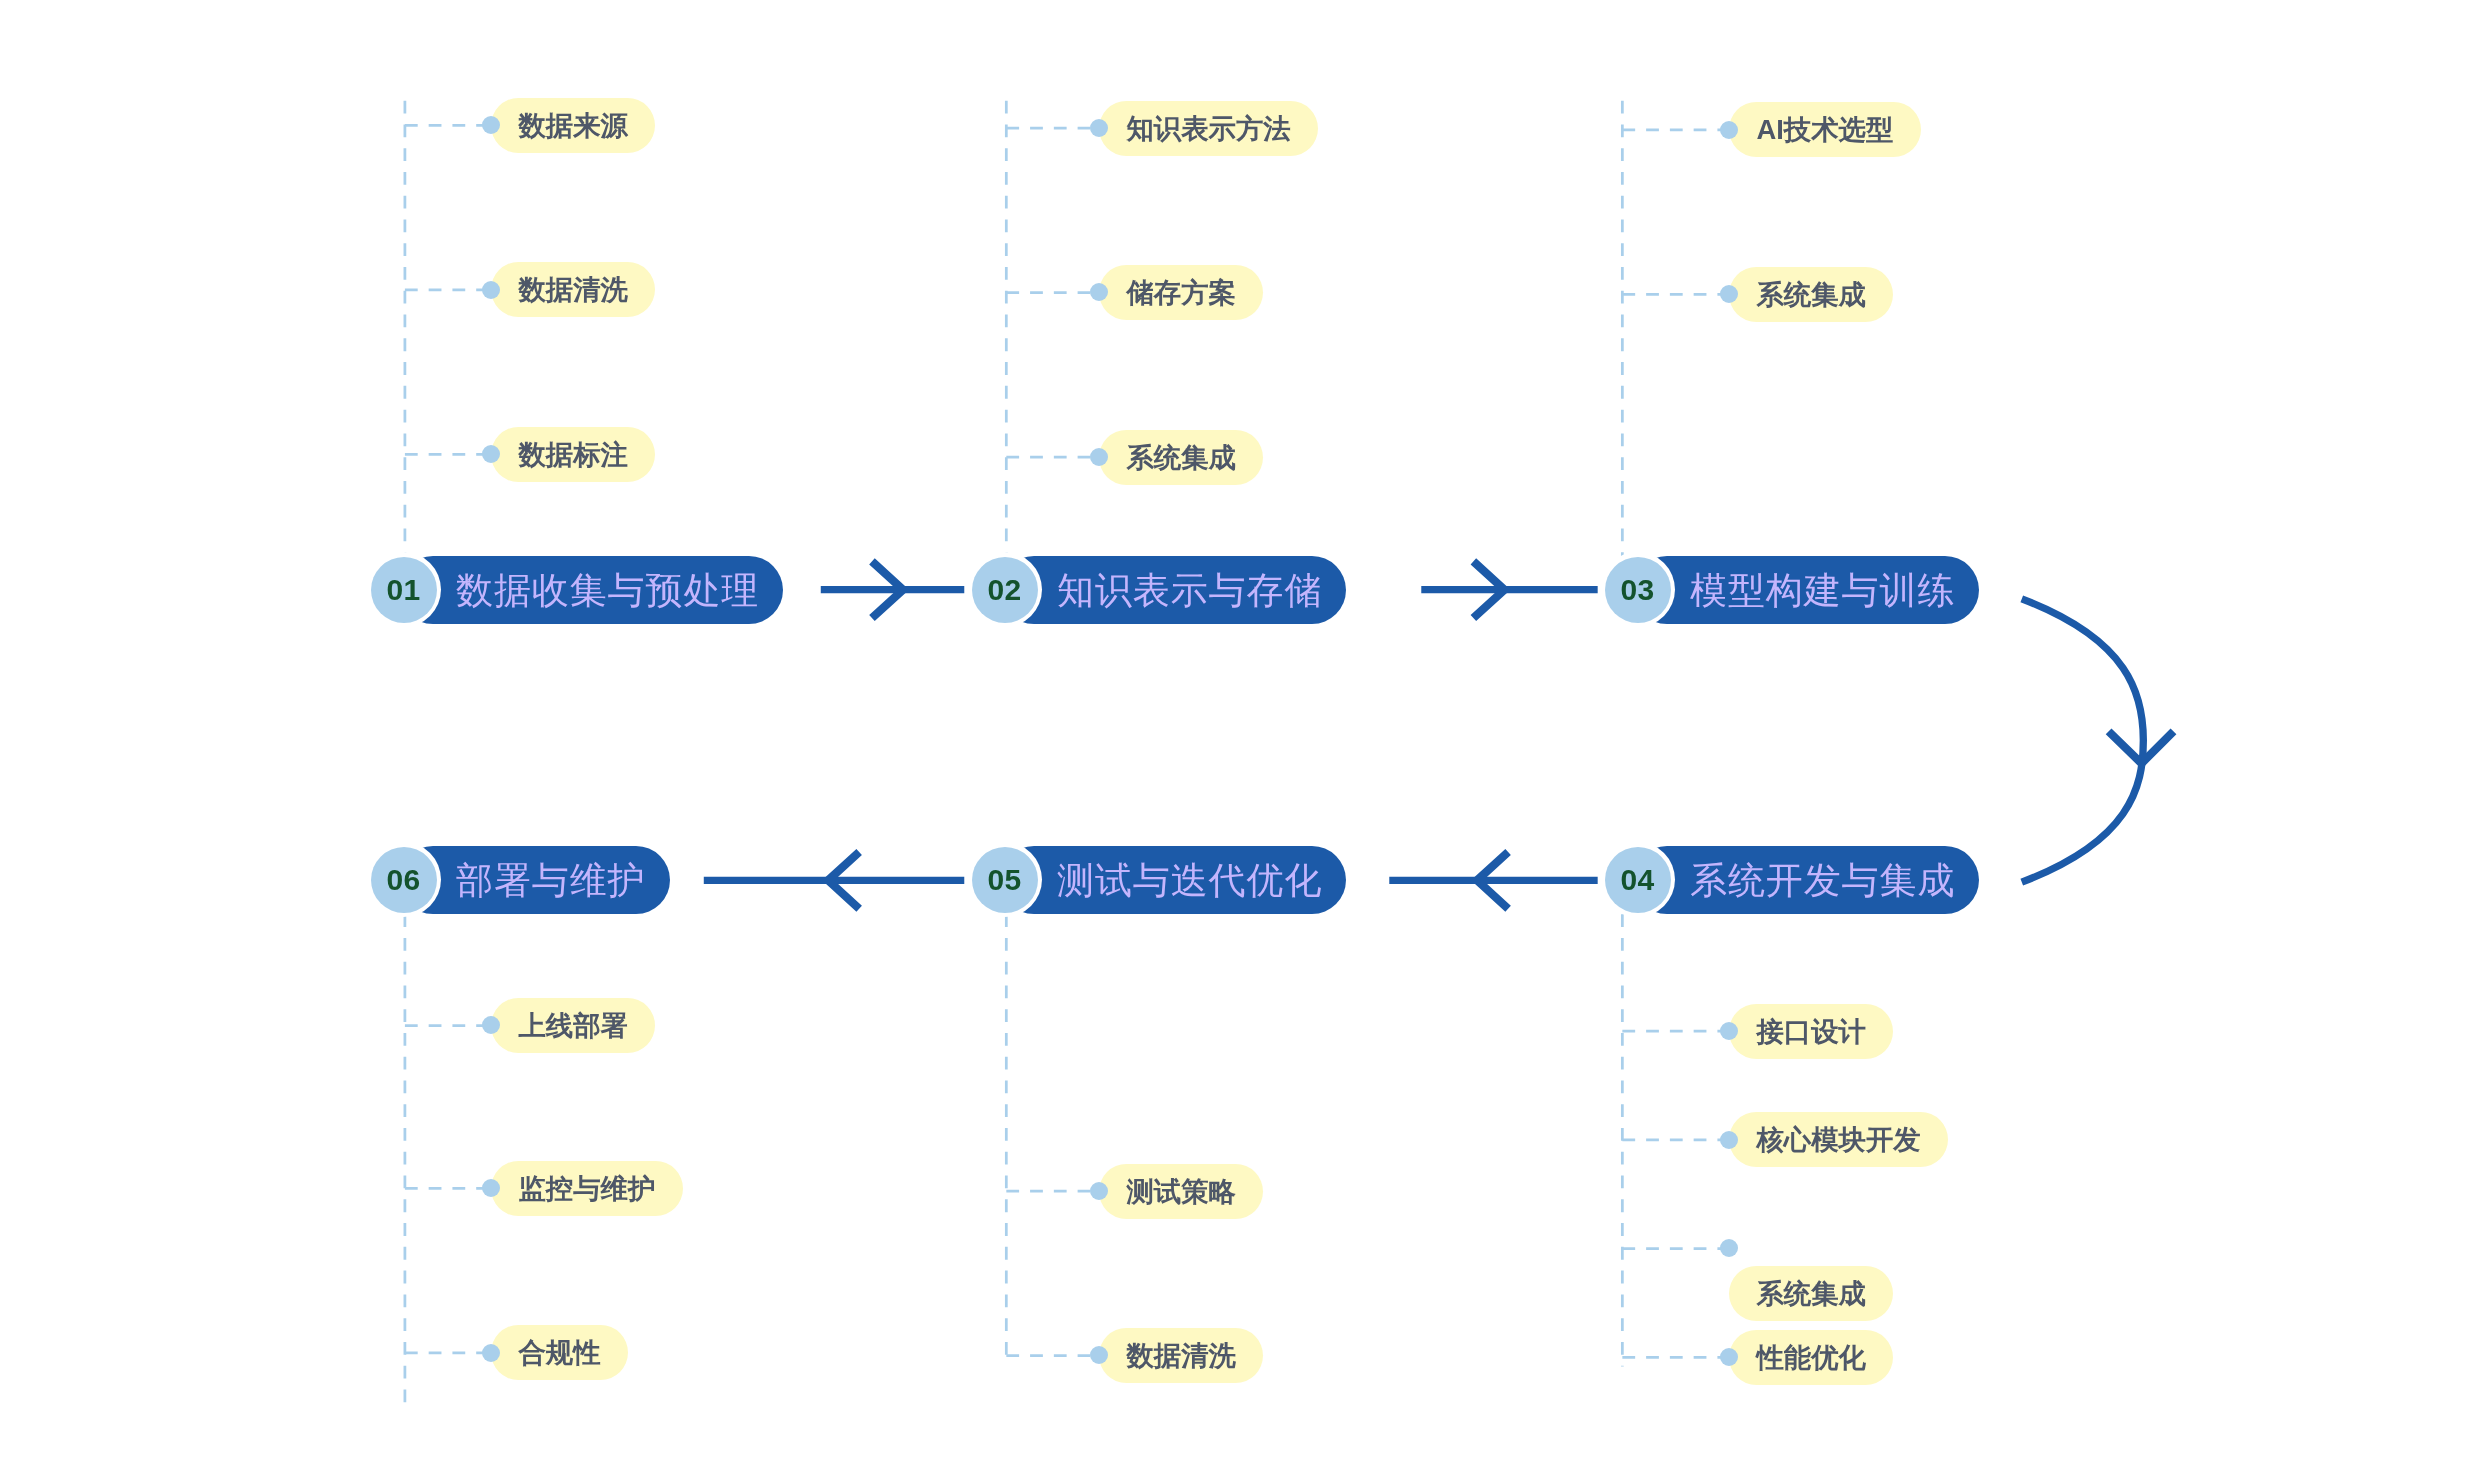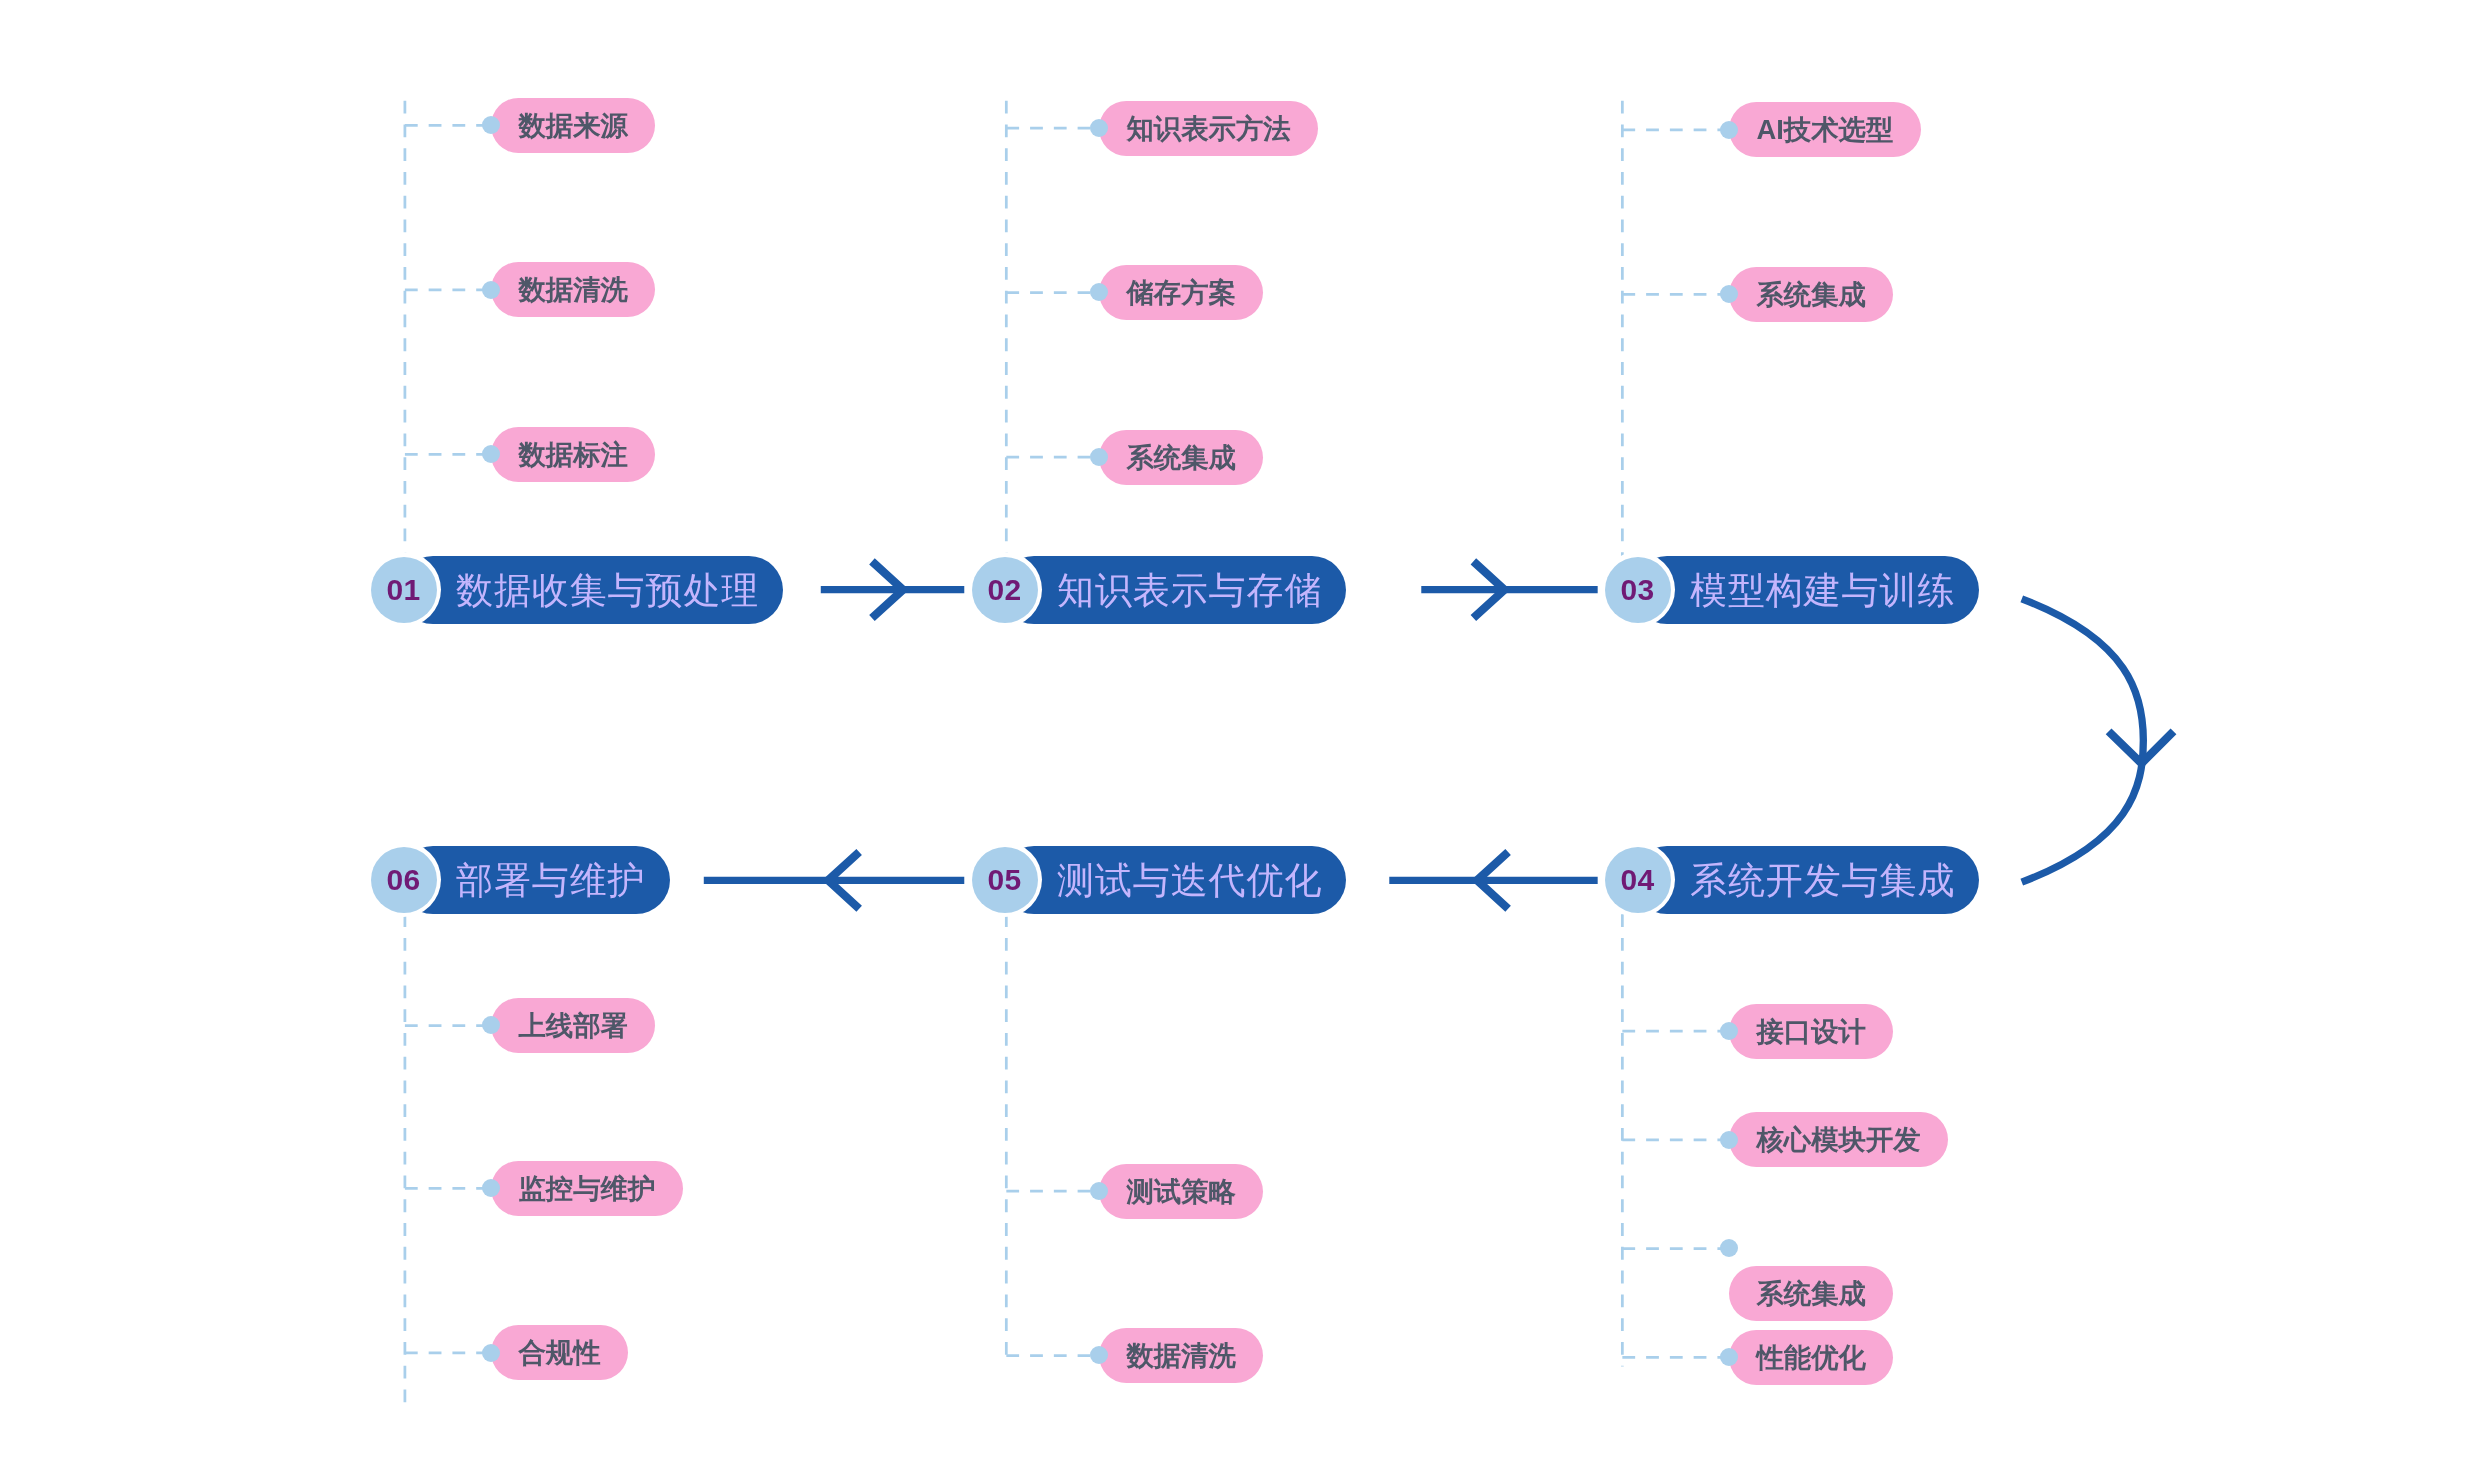--- a/index.html
+++ b/index.html
@@ -73,34 +73,34 @@
     width: 66px;
     height: 66px;
     border-radius: 50%;
     background: #a9cfeb;
     display: flex;
     align-items: center;
     justify-content: center;
     z-index: 4;
   }
   .main-node .badge-num {
-    color: #701a75;
+    color: #14532d;
     font-size: 30px;
     font-weight: bold;
     letter-spacing: 0.5px;
     line-height: 1;
   }
 
   
   .sub-node {
     position: absolute;
     display: flex;
     align-items: center;
     height: 55px;
-    background: #f9a8d4;
+    background: #fef9c3;
     border-radius: 27.4px;
     padding: 0 27.4px;
     box-sizing: border-box;
     white-space: nowrap;
     z-index: 4;
   }
   .sub-node .sub-label {
     color: #4e5768;
     font-size: 27.4px;
     font-weight: bold;

